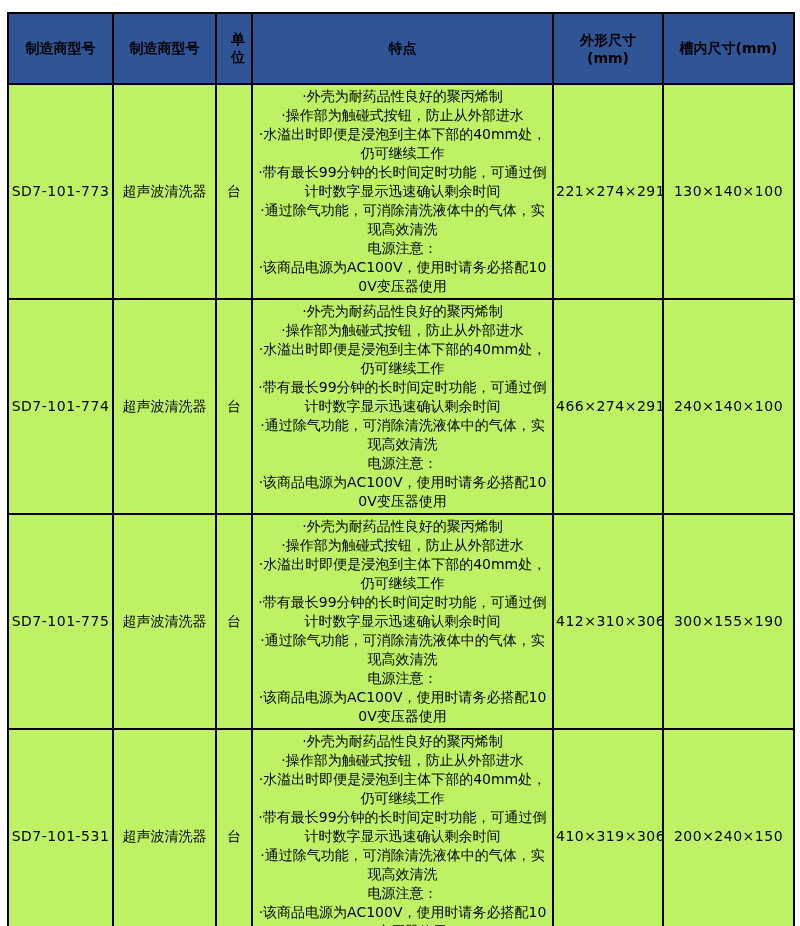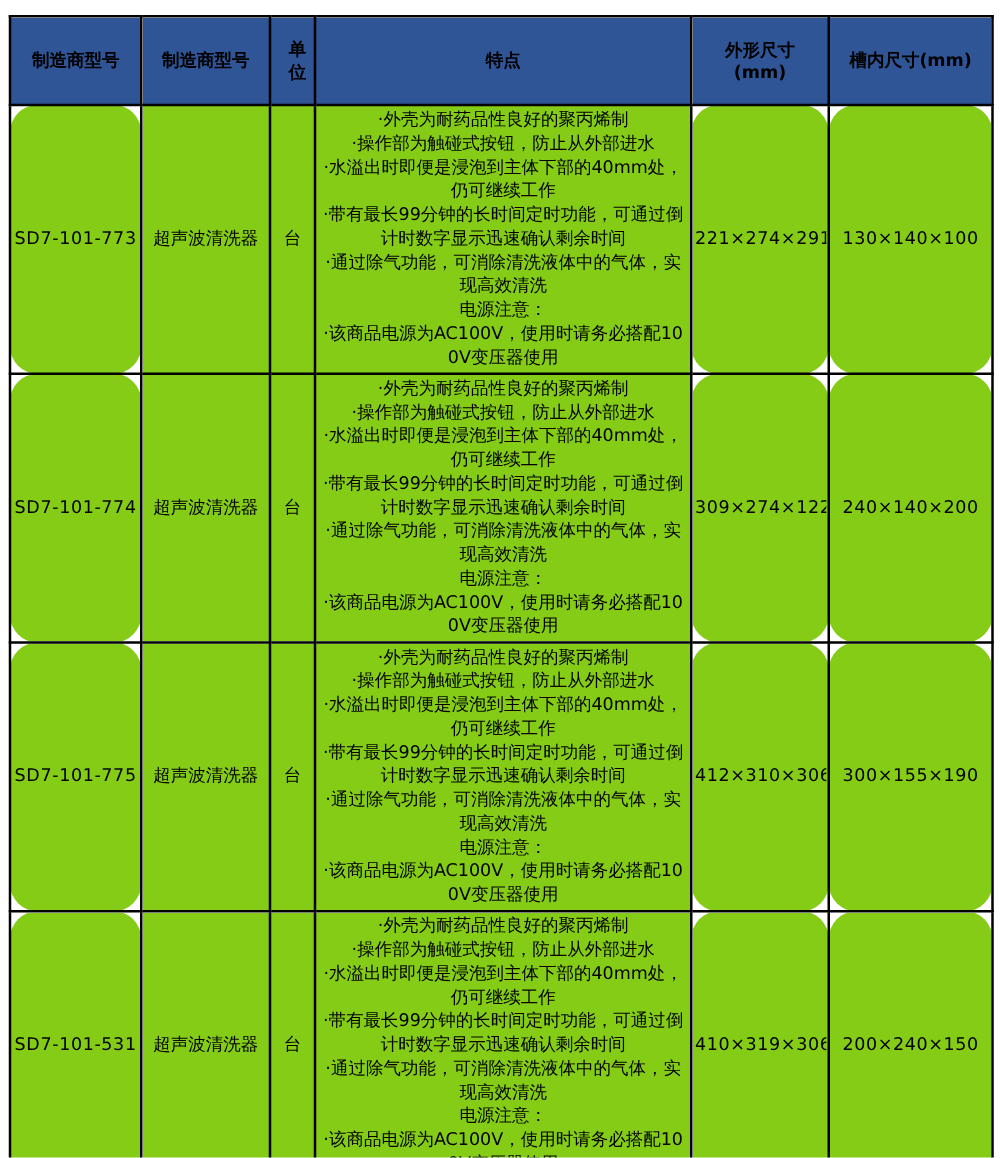--- a/index.html
+++ b/index.html
@@ -31,40 +31,39 @@
     background: #2F5597;
     color: #000000;
     font-size: 14px;
     font-weight: bold;
     text-align: center;
     vertical-align: middle;
     height: 41px;
     padding: 14px;
   }
   table.spec-table td {
-    background: #84cc16;
+    background: #bef264;
     font-size: 14px;
     text-align: center;
     vertical-align: middle;
     padding: 2px;
     line-height: 19px;
   }
   tr.data-row {
     height: 212px;
   }
   td.features-cell {
     text-align: left;
     white-space: pre-line;
     padding: 2px 3px;
     line-height: 19px;
     word-break: break-all;
   }
   td.model-cell, td.dim-cell {
     letter-spacing: 0.5px;
-    border-radius: 22px;
   }
 </style>
 </head>
 <body>
 
 <div class="page-wrap">
   <table class="spec-table">
     <colgroup>
       <col style="width:105px">
       <col style="width:103px">
@@ -103,22 +102,22 @@
     <td class="model-cell">SD7-101-774</td>
     <td>超声波清洗器</td>
     <td>台</td>
     <td class="features-cell">·外壳为耐药品性良好的聚丙烯制
 ·操作部为触碰式按钮，防止从外部进水
 ·水溢出时即便是浸泡到主体下部的40mm处，仍可继续工作
 ·带有最长99分钟的长时间定时功能，可通过倒计时数字显示迅速确认剩余时间
 ·通过除气功能，可消除清洗液体中的气体，实现高效清洗
 电源注意：
 ·该商品电源为AC100V，使用时请务必搭配100V变压器使用</td>
-    <td class="dim-cell">309×274×122</td>
-    <td class="dim-cell">240×140×200</td>
+    <td class="dim-cell">466×274×291</td>
+    <td class="dim-cell">240×140×100</td>
   </tr>
 
   <tr class="data-row">
     <td class="model-cell">SD7-101-775</td>
     <td>超声波清洗器</td>
     <td>台</td>
     <td class="features-cell">·外壳为耐药品性良好的聚丙烯制
 ·操作部为触碰式按钮，防止从外部进水
 ·水溢出时即便是浸泡到主体下部的40mm处，仍可继续工作
 ·带有最长99分钟的长时间定时功能，可通过倒计时数字显示迅速确认剩余时间

